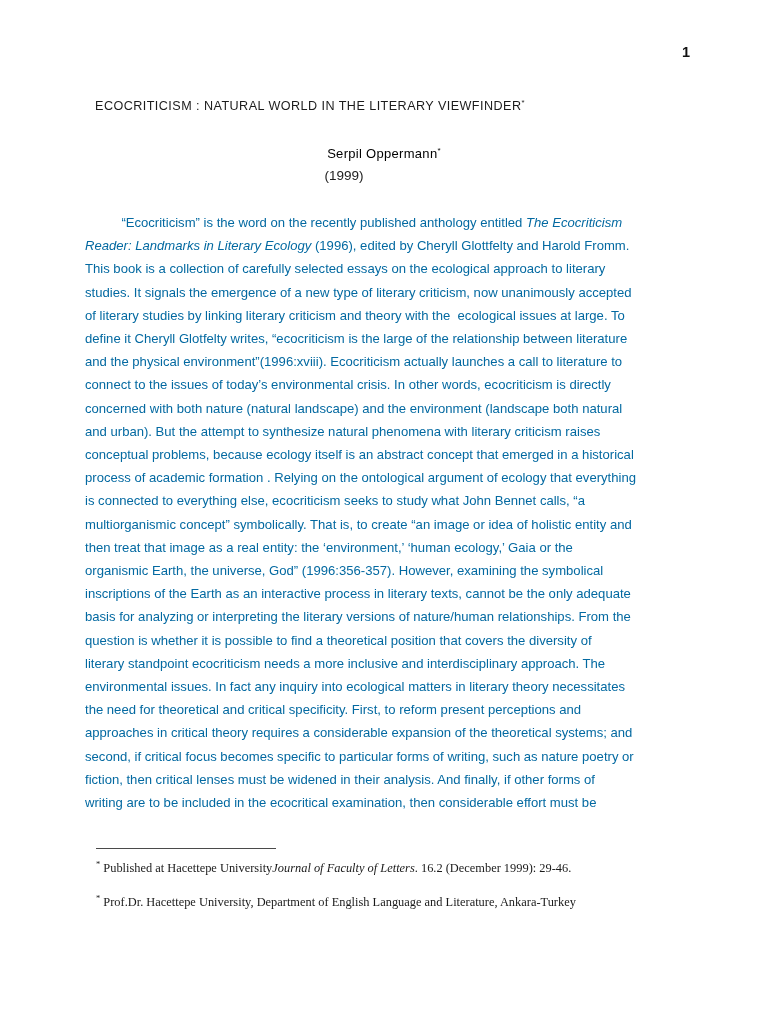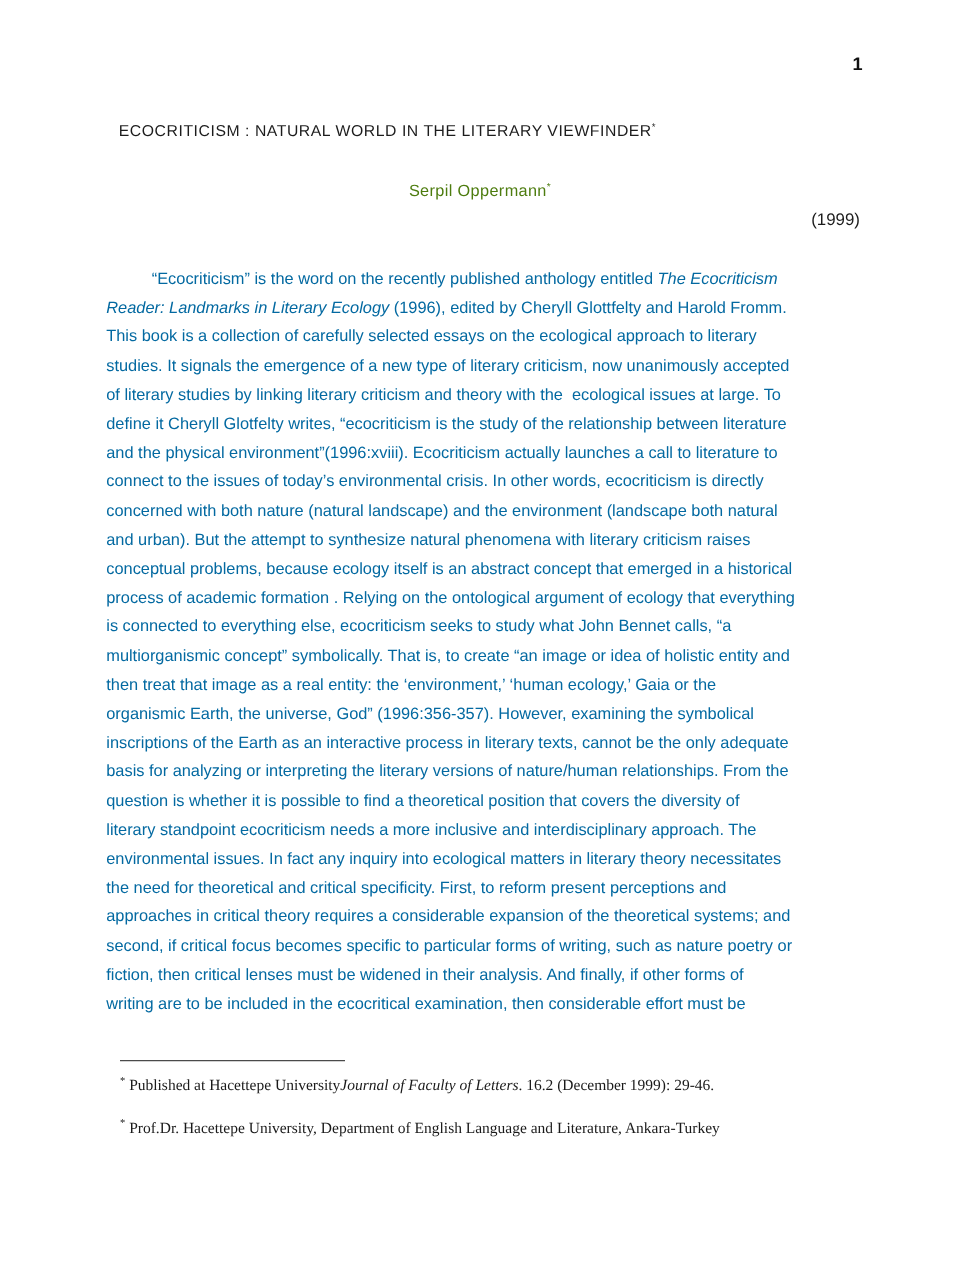--- a/index.html
+++ b/index.html
@@ -50,28 +50,28 @@
   .author-block {
     position: absolute;
     top: 144px;
     left: 0;
     width: 768px;
     text-align: center;
   }
   .author-name {
     font-size: 13px;
     letter-spacing: 0.3px;
-    color: #4d7c0f;
+    color: #000000;
   }
   .year-line {
     position: absolute;
     top: 168px;
     left: 0;
     width: 688px;
-    text-align: right;
+    text-align: center;
     font-size: 13.5px;
     color: #1c1c1c;
   }
   sup.fn {
     font-size: 0.62em;
     vertical-align: super;
     line-height: 0;
   }
 
   
@@ -133,21 +133,21 @@
   </div>
 
   <div class="year-line">(1999)</div>
 
   <div class="body-text" id="body-text">
       <span class="ln"><span>          “Ecocriticism” is the word on the recently published anthology entitled </span><i>The Ecocriticism</i></span>
       <span class="ln"><i>Reader: Landmarks in Literary Ecology</i><span> (1996), edited by Cheryll Glottfelty and Harold Fromm.</span></span>
       <span class="ln"><span>This book is a collection of carefully selected essays on the ecological approach to literary</span></span>
       <span class="ln"><span>studies. It signals the emergence of a new type of literary criticism, now unanimously accepted</span></span>
       <span class="ln"><span>of literary studies by linking literary criticism and theory with the  ecological issues at large. To</span></span>
-      <span class="ln"><span>define it Cheryll Glotfelty writes, “ecocriticism is the study of the relationship between literature</span></span>
+      <span class="ln"><span>define it Cheryll Glotfelty writes, “ecocriticism is the large of the relationship between literature</span></span>
       <span class="ln"><span>and the physical environment”(1996:xviii). Ecocriticism actually launches a call to literature to</span></span>
       <span class="ln"><span>connect to the issues of today’s environmental crisis. In other words, ecocriticism is directly</span></span>
       <span class="ln"><span>concerned with both nature (natural landscape) and the environment (landscape both natural</span></span>
       <span class="ln"><span>and urban). But the attempt to synthesize natural phenomena with literary criticism raises</span></span>
       <span class="ln"><span>conceptual problems, because ecology itself is an abstract concept that emerged in a historical</span></span>
       <span class="ln"><span>process of academic formation . Relying on the ontological argument of ecology that everything</span></span>
       <span class="ln"><span>is connected to everything else, ecocriticism seeks to study what John Bennet calls, “a</span></span>
       <span class="ln"><span>multiorganismic concept” symbolically. That is, to create “an image or idea of holistic entity and</span></span>
       <span class="ln"><span>then treat that image as a real entity: the ‘environment,’ ‘human ecology,’ Gaia or the</span></span>
       <span class="ln"><span>organismic Earth, the universe, God” (1996:356-357). However, examining the symbolical</span></span>

